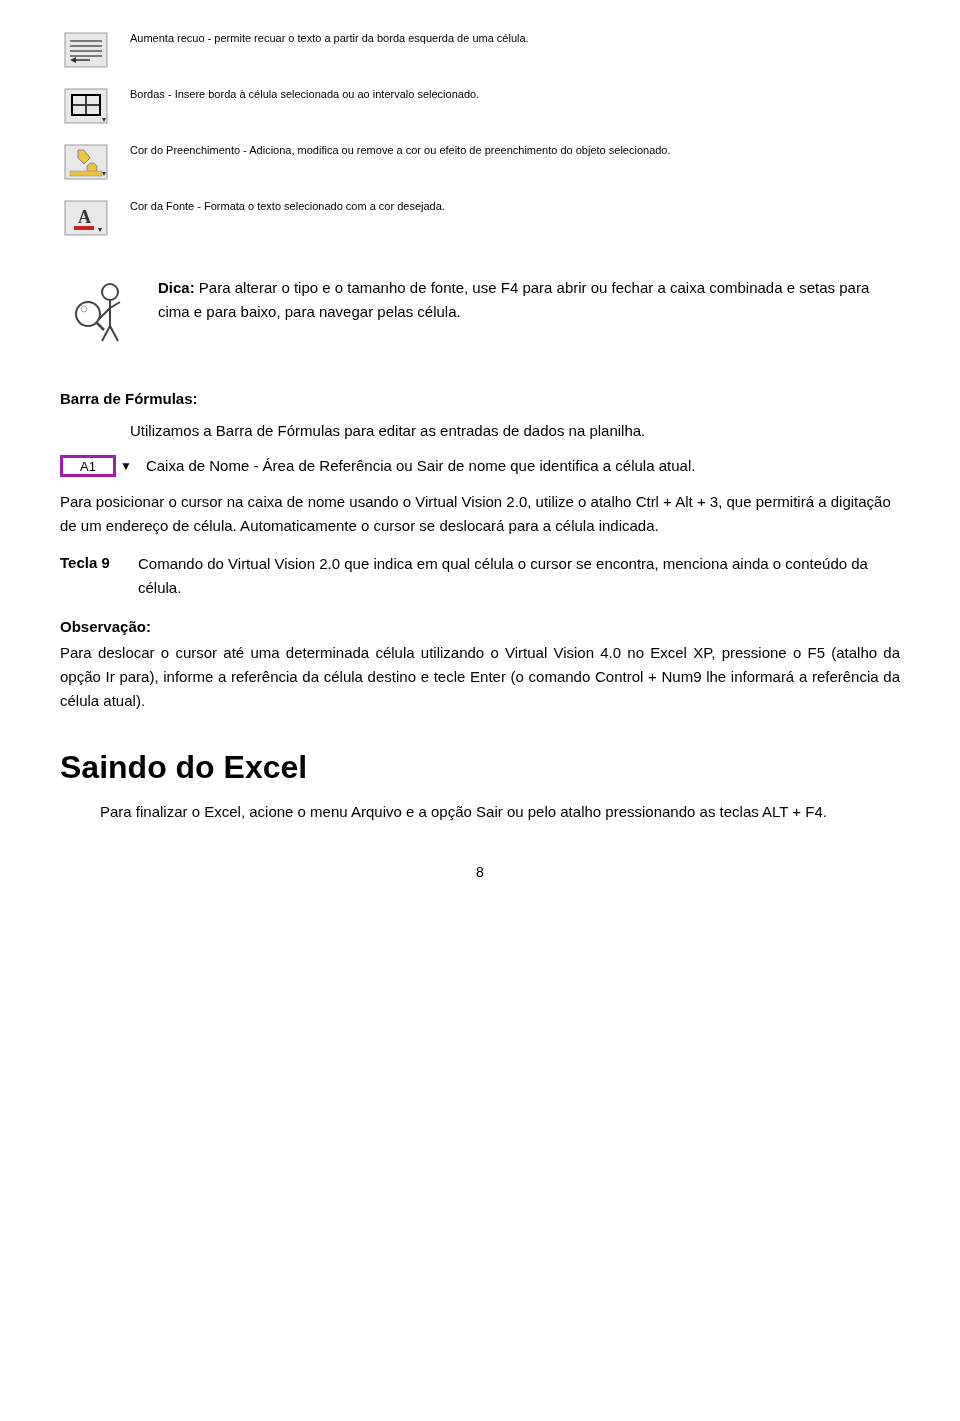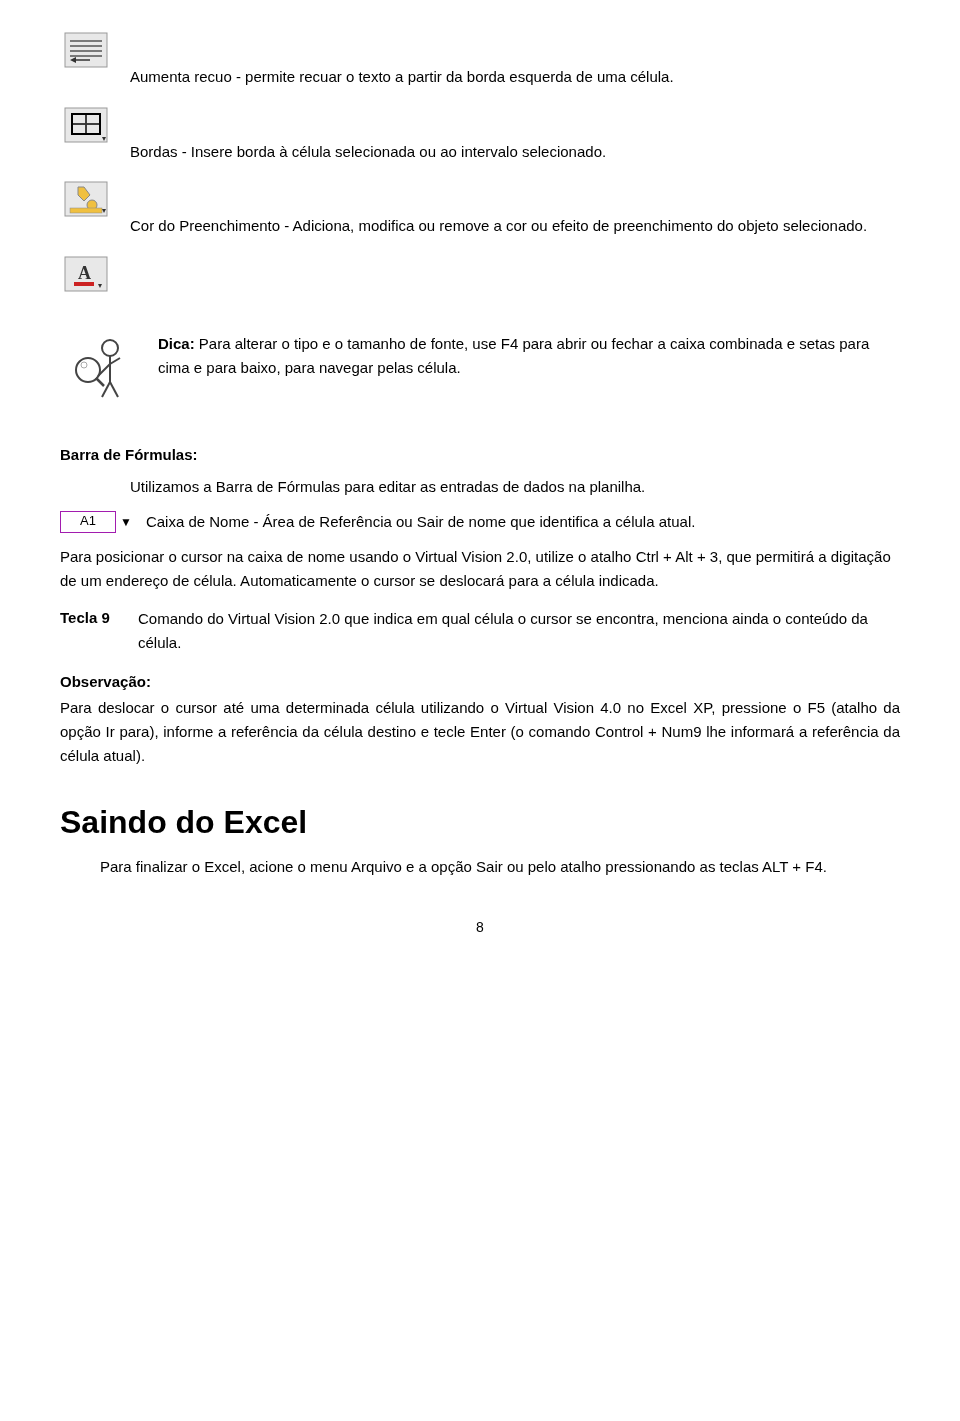--- a/index.html
+++ b/index.html
@@ -25,23 +25,22 @@
     .icon-box {
       flex-shrink: 0;
       width: 52px;
       height: 40px;
       display: flex;
       align-items: center;
       justify-content: center;
     }
     .icon-text {
       flex: 1;
-      font-size: 15px;
+      font-size: 11px;
       line-height: 1.5;
-      margin-top: 36px;
     }
     
     .dica-box {
       display: flex;
       align-items: flex-start;
       gap: 18px;
       margin: 28px 0 24px 0;
       padding: 10px 0;
     }
     .dica-figure {
@@ -226,20 +225,21 @@
       <svg class="svg-icon" viewBox="0 0 44 36">
         <rect x="1" y="1" width="42" height="34" fill="#e8e8e8" stroke="#999" stroke-width="1"></rect>
 
         <text x="14" y="23" font-size="18" font-weight="bold" font-family="serif" fill="#333">A</text>
 
         <rect x="10" y="26" width="20" height="4" fill="#cc2222"></rect>
 
         <polygon points="34,28 38,28 36,32" fill="#333"></polygon>
       </svg>
     </div>
+    <div class="icon-text">Cor da Fonte - Formata o texto selecionado com a cor desejada.</div>
   </div>
 
   <div class="dica-box">
     <div class="dica-figure">
       
       <svg width="80" height="80" viewBox="0 0 80 80">
 
         <circle cx="50" cy="16" r="8" fill="none" stroke="#444" stroke-width="2"></circle>
         <line x1="50" y1="24" x2="50" y2="50" stroke="#444" stroke-width="2"></line>
         <line x1="50" y1="32" x2="38" y2="44" stroke="#444" stroke-width="2"></line>
@@ -262,21 +262,21 @@
   <div class="barra-section">
     <div class="barra-header-row">
       <span class="section-header">Barra de Fórmulas:</span>
     </div>
     <div class="indented-block">
       <p class="barra-intro">Utilizamos a Barra de Fórmulas para editar as entradas de dados na planilha.</p>
     </div>
 
     <div class="formula-bar-row">
       <div class="formula-name-box">
-        <span class="name-box-input" style="display:inline-block; border:1px solid #a21caf; padding:1px 16px; font-size:13px; min-width:44px; text-align:center; background:#fff;">A1</span>
+        <span class="name-box-input" style="display:inline-block; border:3px solid #a21caf; padding:1px 16px; font-size:13px; min-width:44px; text-align:center; background:#fff;">A1</span>
         <span class="name-box-arrow">▼</span>
       </div>
       <div class="formula-desc">Caixa de Nome - Área de Referência ou Sair de nome que identifica a célula atual.</div>
     </div>
 
     <div class="indented-block" style="margin-left:0;">
       <p class="barra-intro">Para posicionar o cursor na caixa de nome usando o Virtual Vision 2.0, utilize o atalho Ctrl + Alt + 3, que permitirá a digitação de um endereço de célula. Automaticamente o cursor se deslocará para a célula indicada.</p>
     </div>
   </div>
 

